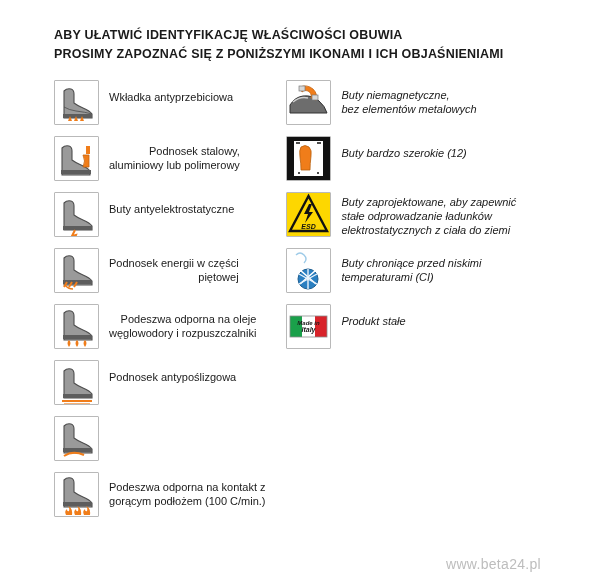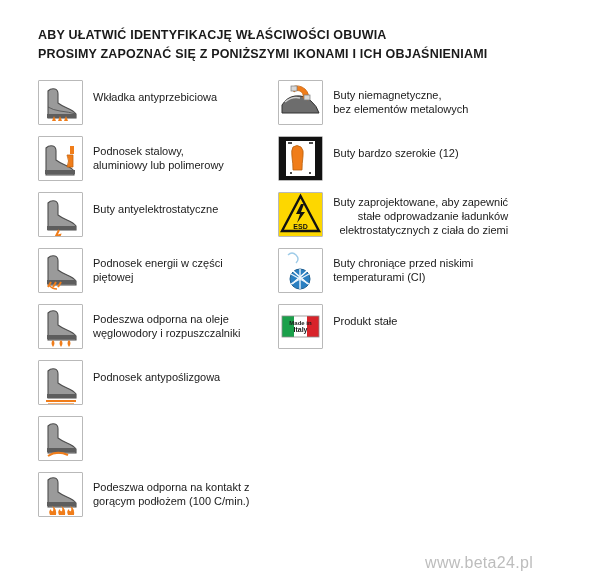--- a/index.html
+++ b/index.html
@@ -13,21 +13,21 @@
     font-family: "Liberation Sans", sans-serif;
     color: #1a1a1a;
     overflow: hidden;
     position: relative;
   }
   .page {
     position: relative;
     width: 547px;
     height: 580px;
     box-sizing: border-box;
-    padding: 26px 30px 0 38px;
+    padding: 26px 30px 0 54px;
   }
   .headline {
     font-size: 12.5px;
     font-weight: bold;
     letter-spacing: 0.2px;
     line-height: 19px;
     color: #1a1a1a;
     margin: 0 0 16px 0;
     text-transform: uppercase;
   }
@@ -35,22 +35,22 @@
 
   .columns {
     display: flex;
     flex-direction: row;
     align-items: flex-start;
   }
   .col {
     display: flex;
     flex-direction: column;
   }
-  .col-left { width: 270px; }
-  .col-right { width: 285px; margin-left: 14px; }
+  .col-left { width: 270px; text-align: right; }
+  .col-right { width: 285px; margin-left: 14px; font-style: italic; }
 
   .row {
     display: flex;
     flex-direction: row;
     align-items: flex-start;
     margin-bottom: 11px;
   }
   .icon-box {
     width: 45px;
     height: 45px;
@@ -65,27 +65,27 @@
   .icon-box svg { display: block; }
   .row-label {
     font-size: 11px;
     line-height: 14px;
     color: #1a1a1a;
     padding-left: 10px;
     padding-top: 10px;
     white-space: pre-line;
   }
   .row.two-line .row-label { padding-top: 8px; }
-  .row.three-line .row-label { padding-top: 3px; text-align: right; }
+  .row.three-line .row-label { padding-top: 3px; }
 
   .watermark {
     position: absolute;
-    right: 14px;
+    right: 6px;
     bottom: 8px;
-    font-size: 16px;
+    font-size: 14px;
     color: #bdbdbd;
     letter-spacing: 0.3px;
   }
 </style>
 </head>
 <body>
 
 <div class="page">
 
   <div class="headline">

